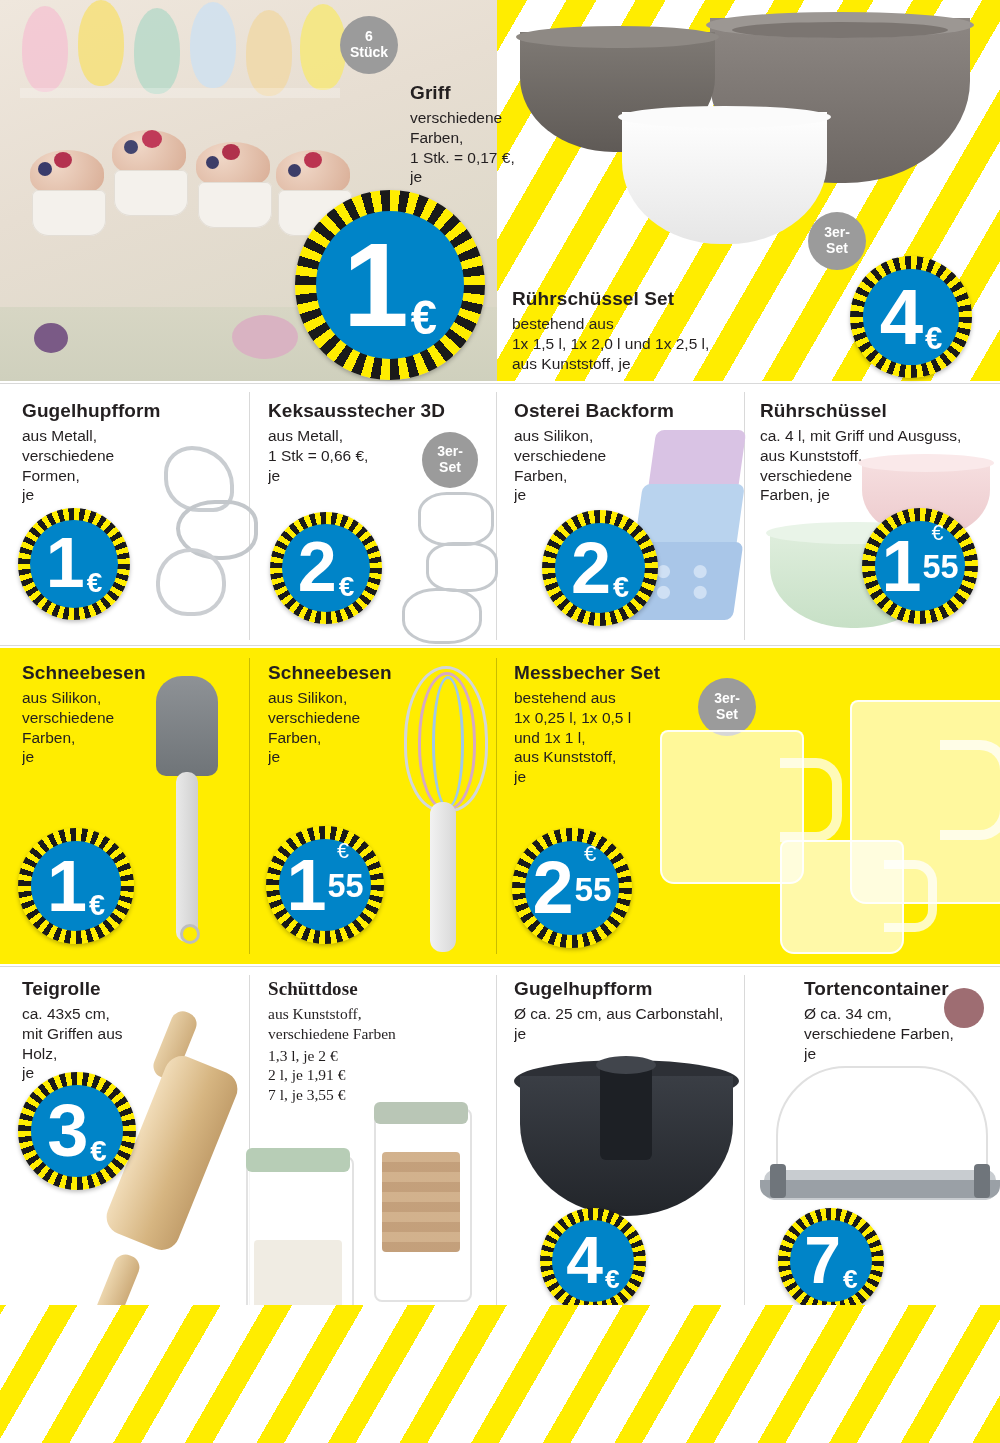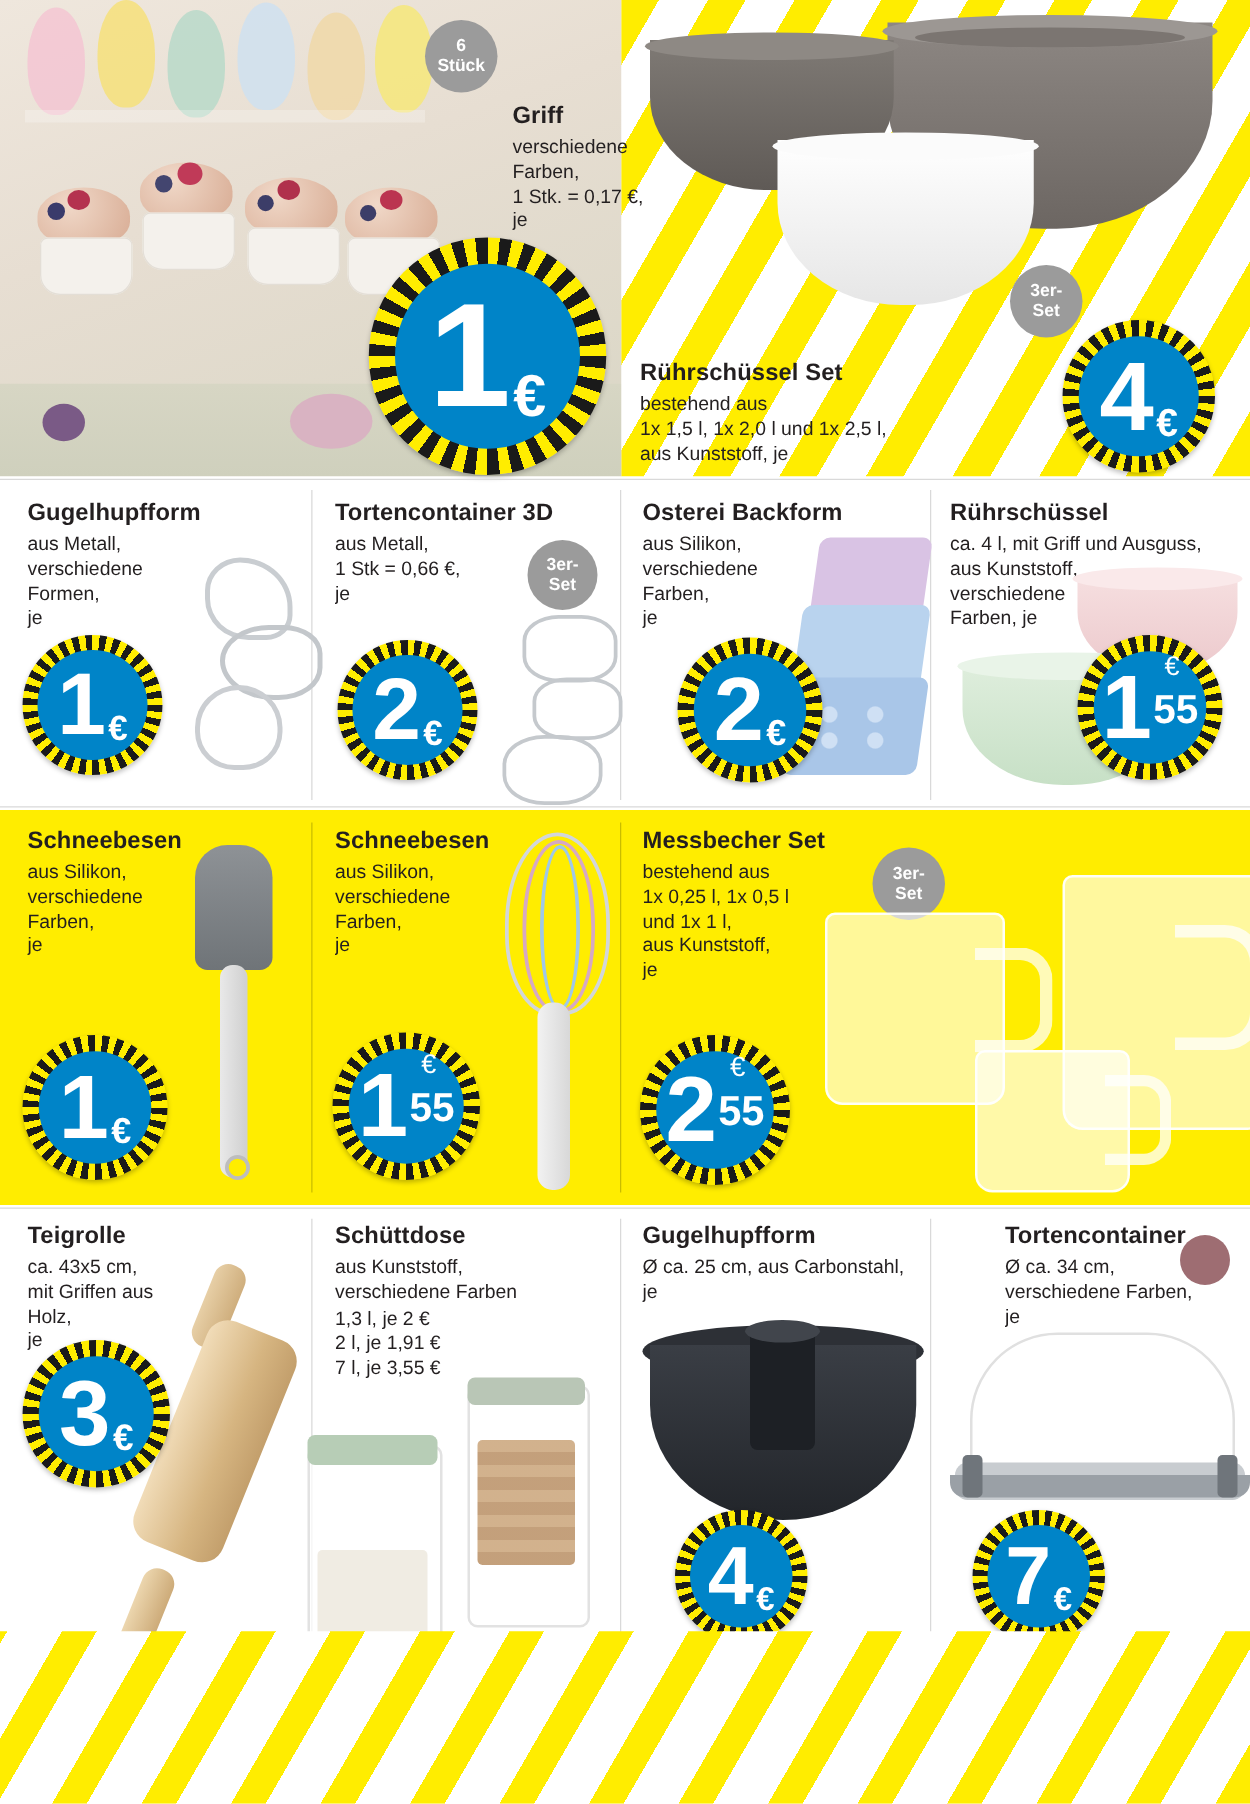--- a/index.html
+++ b/index.html
@@ -188,21 +188,21 @@
   <div class="badge" style="left:18px;top:508px;width:112px;height:112px;font-size:70px;">
     <div class="inner">
         <span class="val">
           <span class="num">1</span>
           <span class="eur">€</span>
         </span>
       </div>
   </div>
 
   <div class="cell" style="left:268px;top:400px;width:200px;">
-    <div class="title">Tortencontainer 3D</div>
+    <div class="title">Keksausstecher 3D</div>
     <div class="desc">aus Metall,
 1 Stk = 0,66 €,
 je</div>
   </div>
   <div class="tag" style="left:422px;top:432px;width:56px;height:56px;">3er-
 Set</div>
   <div style="position:absolute;left:390px;top:492px;width:120px;height:150px;">
     <div style="position:absolute;left:28px;top:0;width:70px;height:48px;border:3px solid #c5c9cd;border-radius:38%;"></div>
     <div style="position:absolute;left:36px;top:50px;width:66px;height:44px;border:3px solid #c5c9cd;border-radius:38%;"></div>
     <div style="position:absolute;left:12px;top:96px;width:74px;height:50px;border:3px solid #c5c9cd;border-radius:42%;"></div>
@@ -361,21 +361,21 @@
   </div>
   <div class="badge" style="left:18px;top:1072px;width:118px;height:118px;font-size:74px;">
     <div class="inner">
         <span class="val">
           <span class="num">3</span>
           <span class="eur">€</span>
         </span>
       </div>
   </div>
 
-  <div class="cell" style="left:268px;top:978px;width:210px;">
+  <div class="cell" style="left:268px;top:978px;width:210px;font-family:Liberation Serif, serif;">
     <div class="title">Schüttdose</div>
     <div class="desc">aus Kunststoff,
 verschiedene Farben</div>
     <div class="desc" style="margin-top:2px;font-weight:normal;"><span>1,3 l, je 2 €</span></div>
     <div class="desc"><span>2 l, je 1,91 €</span></div>
     <div class="desc"><span>7 l, je 3,55 €</span></div>
   </div>
   <div style="position:absolute;left:232px;top:1090px;width:270px;height:330px;">
     <div style="position:absolute;left:142px;top:18px;width:94px;height:190px;background:rgba(255,255,255,.72);border:2px solid #e2e2e2;border-radius:8px;"></div>
     <div style="position:absolute;left:142px;top:12px;width:94px;height:22px;background:#b9c6b6;border-radius:6px;"></div>

